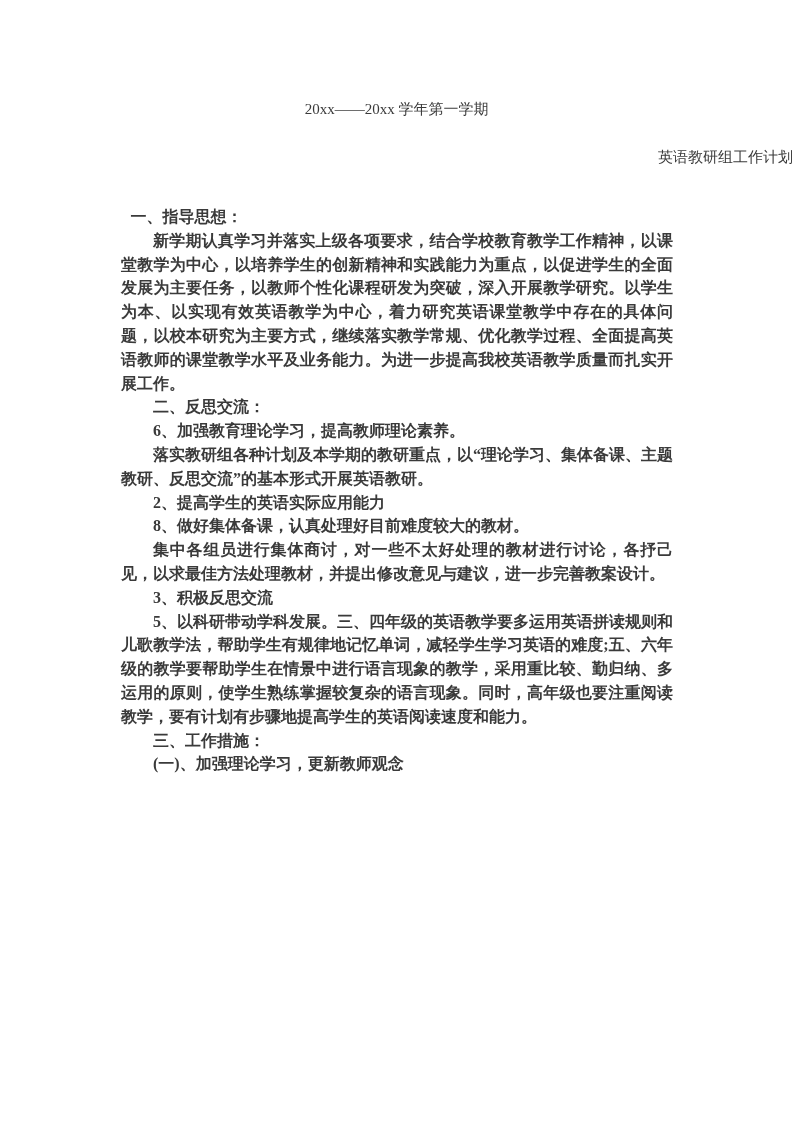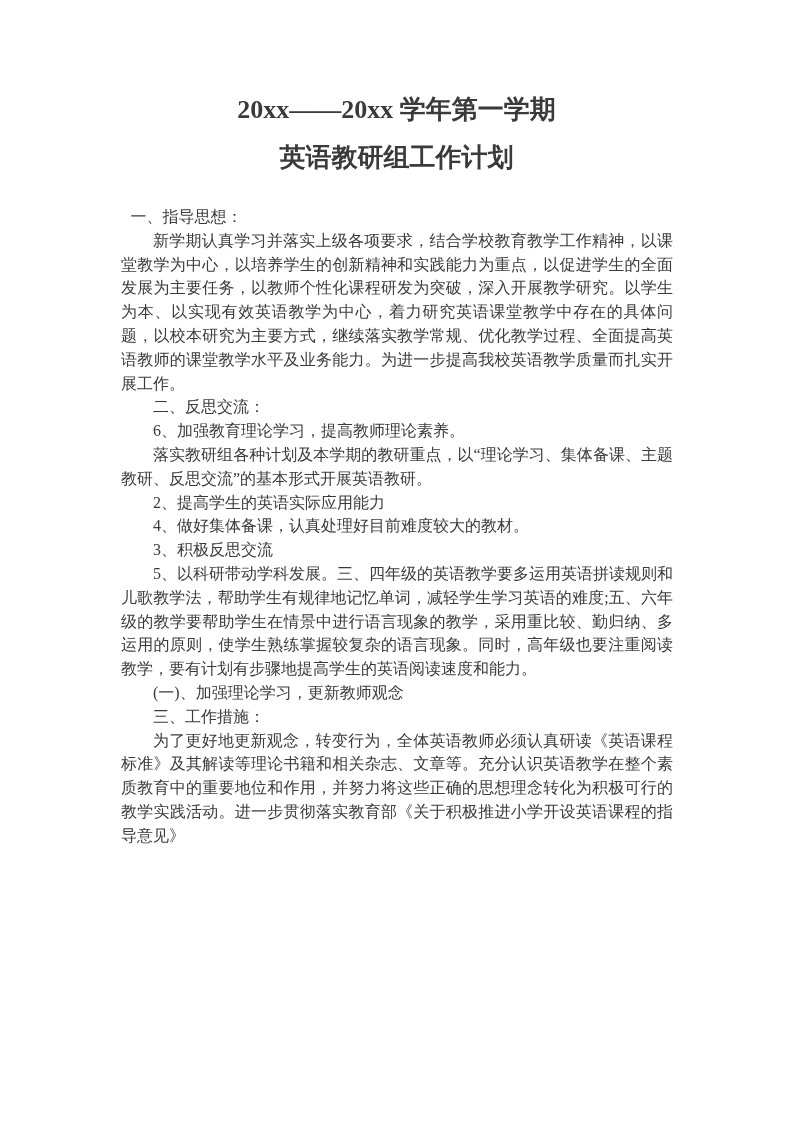--- a/index.html
+++ b/index.html
@@ -13,65 +13,67 @@
     height: 1122px;
     background: #ffffff;
     overflow: hidden;
     font-family: "Liberation Serif", "DejaVu Serif", serif;
     color: #333333;
   }
   .doc {
     padding-top: 96px;
   }
   .doc-title {
-    font-size: 26px;
-    font-weight: bold;
+    font-size: 15px;
+    font-weight: normal;
     line-height: 27px;
     text-align: center;
     margin: 0;
     color: #3a3a3a;
   }
   .doc-title.first {
     margin-bottom: 21px;
   }
   .doc-title.second {
     margin-bottom: 34px;
+    text-align: right;
   }
   .doc-body {
     margin-left: 121px;
     width: 552px;
     text-align: justify;
   }
   .para {
     margin: 0;
     font-size: 16px;
     line-height: 23.8px;
     text-indent: 2em;
     color: #3a3a3a;
     word-break: break-all;
+    font-weight: bold;
   }
   .para.section-first {
     text-indent: 0.6em;
   }
 </style>
 </head>
 <body>
 
 <div class="page">
   <div class="doc">
     <h1 class="doc-title first">20xx——20xx 学年第一学期</h1>
     <h1 class="doc-title second">英语教研组工作计划</h1>
     <div class="doc-body">
         <p class="para section-first">一、指导思想：</p>
         <p class="para body">新学期认真学习并落实上级各项要求，结合学校教育教学工作精神，以课堂教学为中心，以培养学生的创新精神和实践能力为重点，以促进学生的全面发展为主要任务，以教师个性化课程研发为突破，深入开展教学研究。以学生为本、以实现有效英语教学为中心，着力研究英语课堂教学中存在的具体问题，以校本研究为主要方式，继续落实教学常规、优化教学过程、全面提高英语教师的课堂教学水平及业务能力。为进一步提高我校英语教学质量而扎实开展工作。</p>
         <p class="para section">二、反思交流：</p>
         <p class="para body">6、加强教育理论学习，提高教师理论素养。</p>
         <p class="para body">落实教研组各种计划及本学期的教研重点，以“理论学习、集体备课、主题教研、反思交流”的基本形式开展英语教研。</p>
         <p class="para body">2、提高学生的英语实际应用能力</p>
-        <p class="para body">4、做好集体备课，认真处理好目前难度较大的教材。</p>
+        <p class="para body">8、做好集体备课，认真处理好目前难度较大的教材。</p>
+        <p class="para body">集中各组员进行集体商讨，对一些不太好处理的教材进行讨论，各抒己见，以求最佳方法处理教材，并提出修改意见与建议，进一步完善教案设计。</p>
         <p class="para body">3、积极反思交流</p>
         <p class="para body">5、以科研带动学科发展。三、四年级的英语教学要多运用英语拼读规则和儿歌教学法，帮助学生有规律地记忆单词，减轻学生学习英语的难度;五、六年级的教学要帮助学生在情景中进行语言现象的教学，采用重比较、勤归纳、多运用的原则，使学生熟练掌握较复杂的语言现象。同时，高年级也要注重阅读教学，要有计划有步骤地提高学生的英语阅读速度和能力。</p>
+        <p class="para section">三、工作措施：</p>
         <p class="para body">(一)、加强理论学习，更新教师观念</p>
-        <p class="para section">三、工作措施：</p>
-        <p class="para body">为了更好地更新观念，转变行为，全体英语教师必须认真研读《英语课程标准》及其解读等理论书籍和相关杂志、文章等。充分认识英语教学在整个素质教育中的重要地位和作用，并努力将这些正确的思想理念转化为积极可行的教学实践活动。进一步贯彻落实教育部《关于积极推进小学开设英语课程的指导意见》</p>
       </div>
   </div>
 </div>
 
 </body></html>

